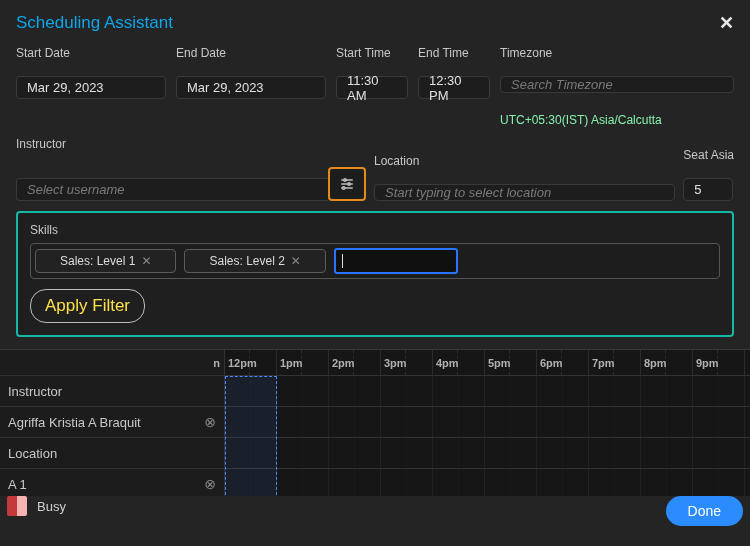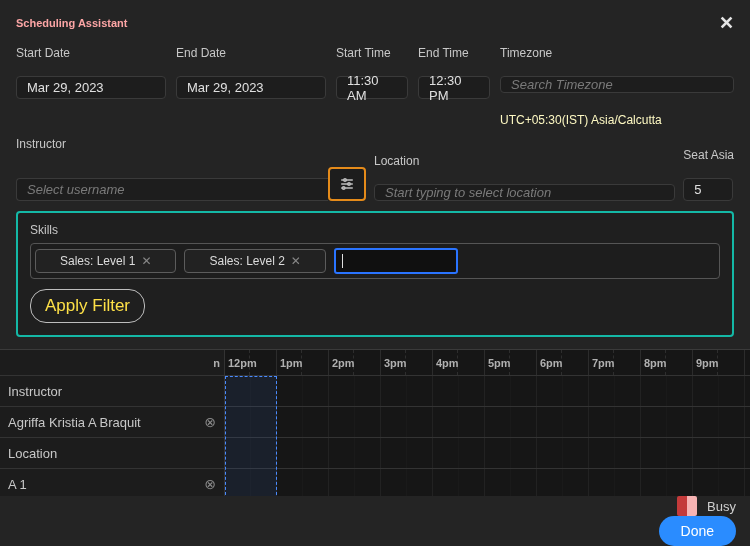--- a/index.html
+++ b/index.html
@@ -18,23 +18,23 @@
     height: 546px;
     position: relative;
   }
   .header {
     display: flex;
     align-items: center;
     justify-content: space-between;
     padding: 12px 16px 8px 16px;
   }
   .title {
-    font-size: 11px;
-    color: #fca5a5;
-    font-weight: 700;
+    font-size: 17px;
+    color: #0ea5e9;
+    font-weight: 400;
   }
   .close-btn {
     color: #e6e6e6;
     font-size: 18px;
     cursor: pointer;
     font-weight: bold;
   }
   .row {
     display: flex;
     gap: 10px;
@@ -50,21 +50,21 @@
     border: 1px solid #3a3a3a;
     border-radius: 4px;
     color: #e0e0e0;
     height: 23px;
     padding: 0 10px;
     font-size: 13px;
     display: flex;
     align-items: center;
   }
   .input.placeholder { color: #7a7a7a; font-style: italic; }
-  .tz-note { font-size: 12px; color: #fef9c3; margin-top: 4px; }
+  .tz-note { font-size: 12px; color: #86efac; margin-top: 4px; }
 
   .w-start { width: 150px; }
   .w-end { width: 150px; }
   .w-stime { width: 72px; }
   .w-etime { width: 72px; }
   .w-tz { flex: 1; min-width: 210px; }
 
   .row2 { display: flex; gap: 8px; padding: 10px 16px 0 16px; align-items: flex-end; }
   .instructor-wrap { display: flex; align-items: flex-end; gap: 0; }
   .instructor-input { width: 312px; border-right: none; border-top-right-radius: 0; border-bottom-right-radius: 0; }
@@ -202,25 +202,24 @@
     height: 124px;
     pointer-events: none;
   }
 
   .footer {
     position: absolute;
     bottom: 0;
     left: 0; right: 0;
     height: 50px;
     display: flex;
-    align-items: flex-end;
+    align-items: flex-start;
     justify-content: space-between;
-    padding: 0 14px;
+    padding: 0 7px;
     background: #242424;
-    flex-direction: column;
   }
   .legend { display: flex; align-items: center; gap: 10px; }
   .legend-swatch {
     width: 20px; height: 20px;
     background: linear-gradient(to right, #c43a3a 50%, #f7b3b3 50%);
     border-radius: 2px;
   }
   .done-btn {
     background: #2a8cff;
     border: none;

